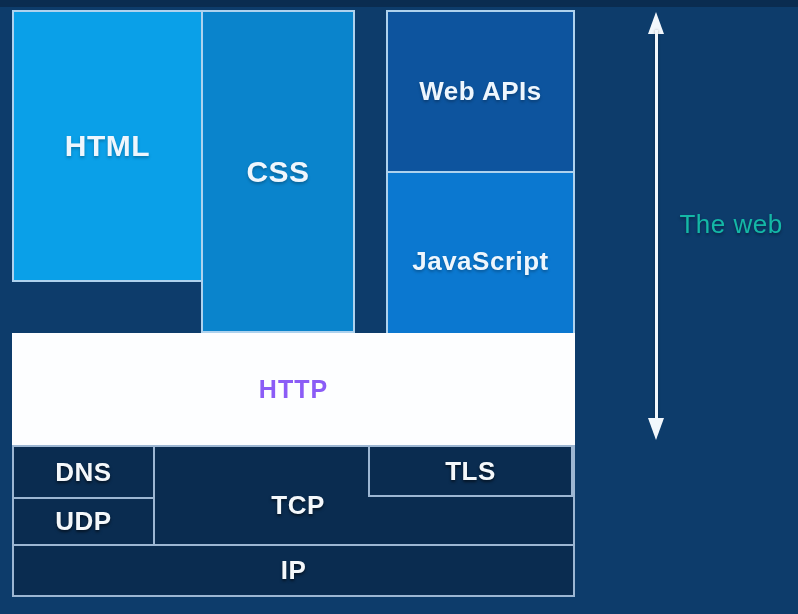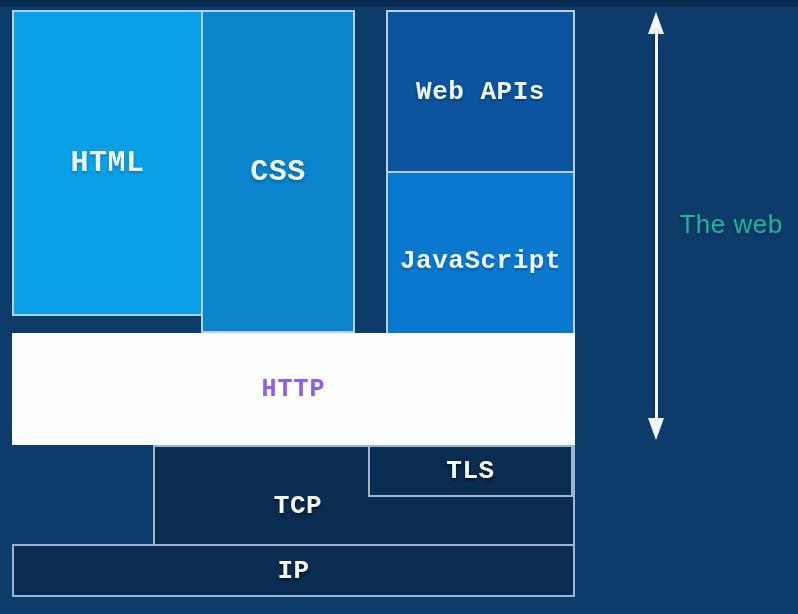--- a/index.html
+++ b/index.html
@@ -29,24 +29,23 @@
     position: absolute;
     box-sizing: border-box;
     display: flex;
     align-items: center;
     justify-content: center;
     color: #eef6fd;
     font-size: 30px;
     font-weight: 700;
     letter-spacing: 0.5px;
     text-shadow: 0 2px 3px rgba(0,0,0,0.25);
-    font-family: Liberation Mono, monospace;
   }
   
-  .b-html { left: 0; top: 0; width: 191px; height: 306px;
+  .b-html { left: 0; top: 0; width: 191px; height: 272px;
             background: #0aa0e8; border: 2px solid #aed2ee; }
   .b-css  { left: 189px; top: 0; width: 154px; height: 323px;
             background: #0a84cc; border: 2px solid #aed2ee; }
   .b-webapis { left: 374px; top: 0; width: 189px; height: 163px;
             background: #0d549e; border: 2px solid #aed2ee; font-size: 26px; }
   .b-js   { left: 374px; top: 161px; width: 189px; height: 180px;
             background: #0b78d0; border: 2px solid #aed2ee; font-size: 26px; align-items: center; }
   
   .b-http { left: 0; top: 323px; width: 563px; height: 112px;
             background: #fdfeff; color: #8b5cf6; font-size: 25px;
@@ -129,20 +128,26 @@
   <div class="block b-http">
     <span>HTTP</span>
   </div>
 
   <div class="block proto b-tcp">
     <span class="tcp-label">TCP</span>
   </div>
   <div class="block proto b-tls">
     <span>TLS</span>
   </div>
+  <div class="block proto b-dns">
+    <span>DNS</span>
+  </div>
+  <div class="block proto b-udp">
+    <span>UDP</span>
+  </div>
   <div class="block proto b-ip">
     <span>IP</span>
   </div>
 </div>
 
 <div class="arrow">
   <div class="arrow-head up"></div>
   <div class="arrow-line"></div>
   <div class="arrow-head down"></div>
 </div>

